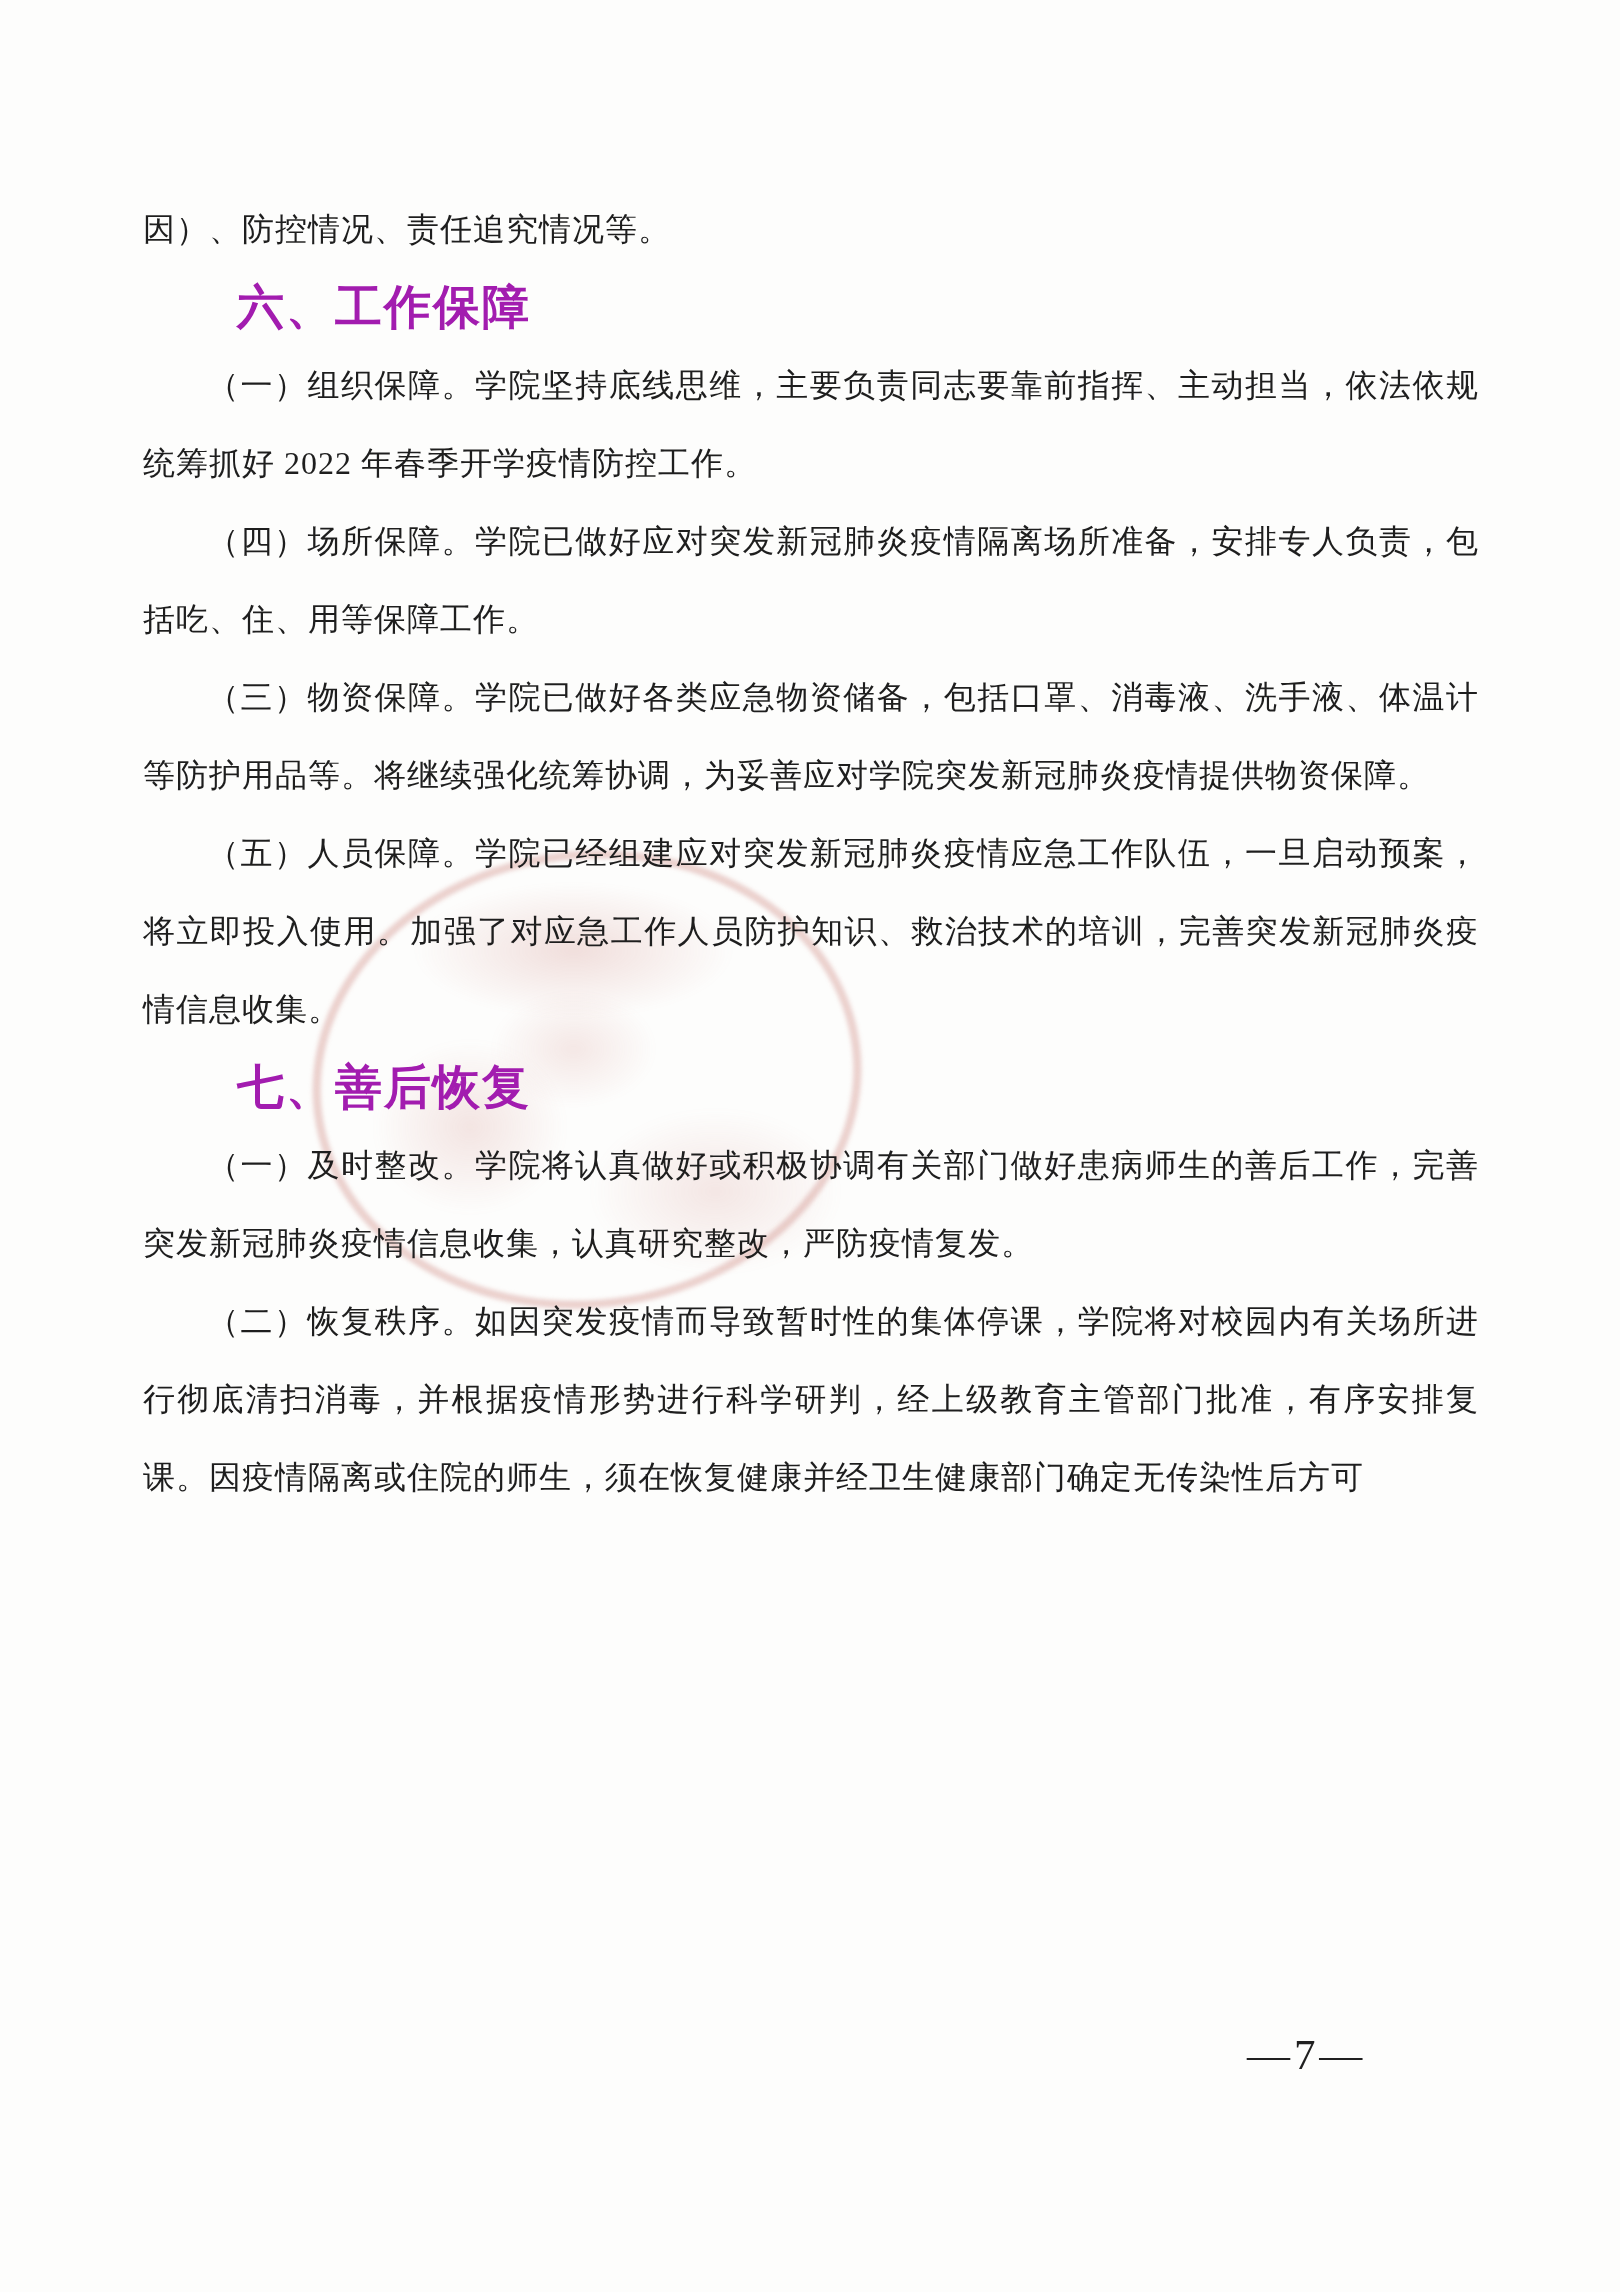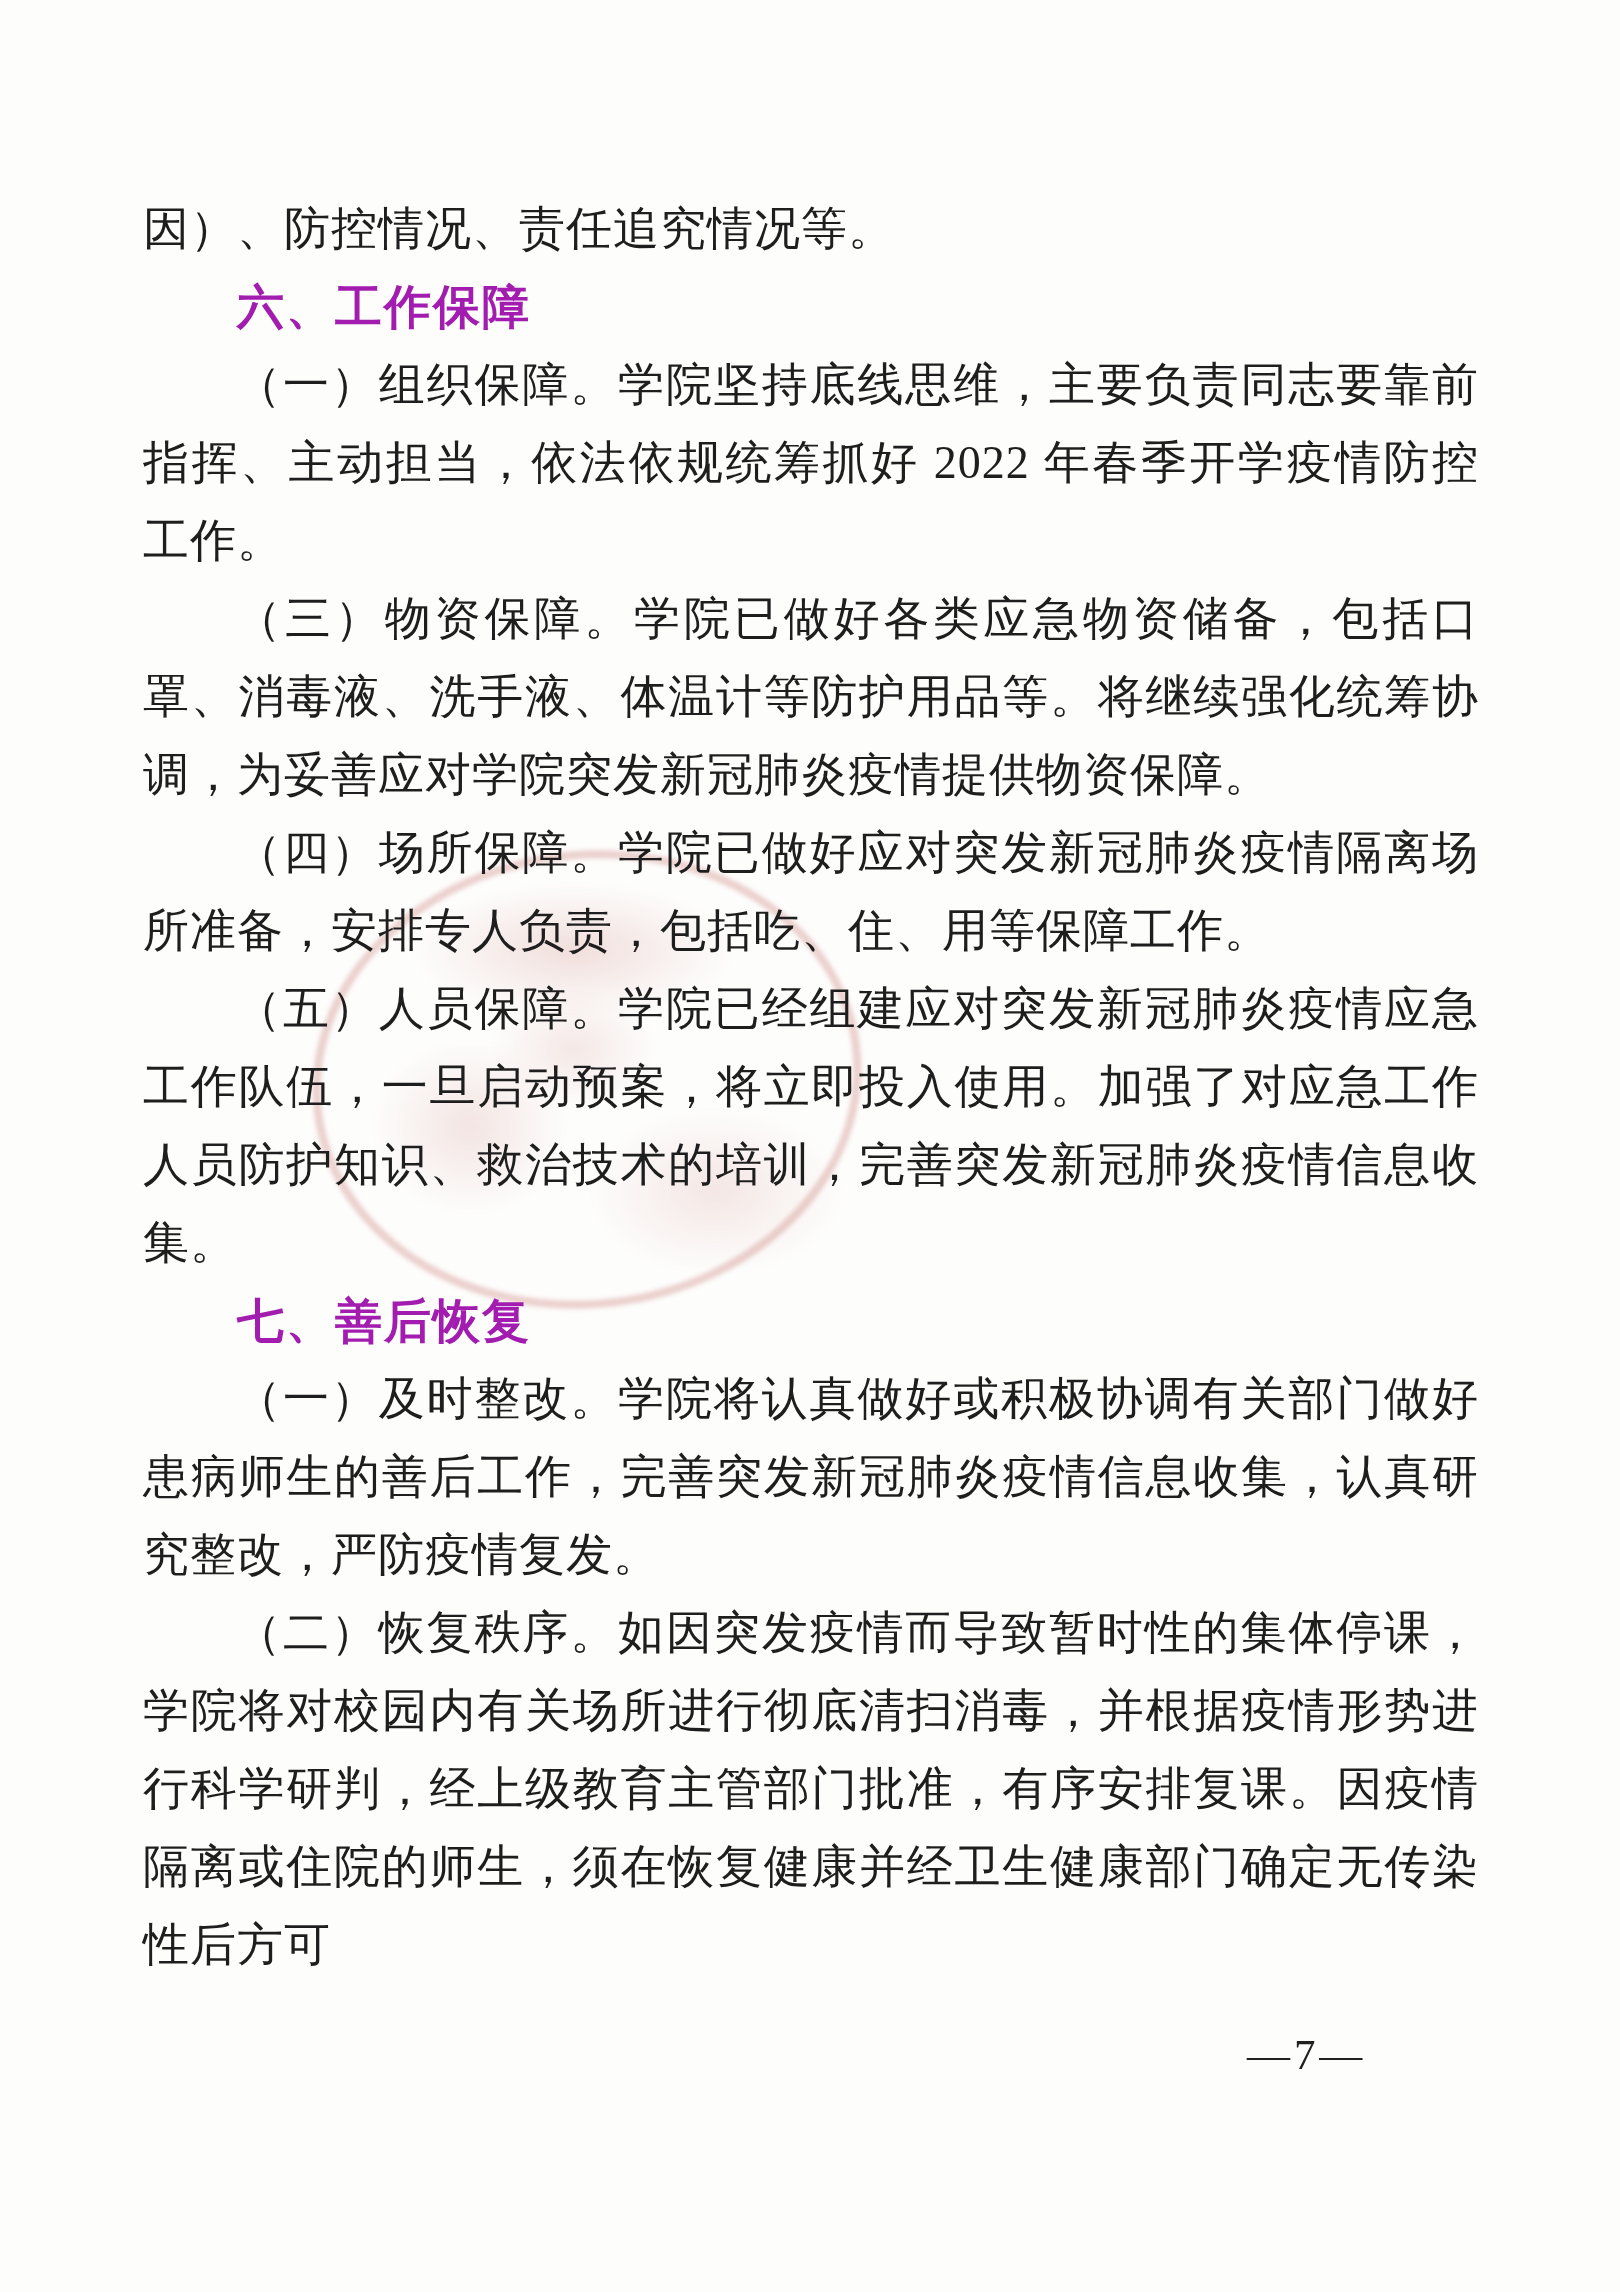--- a/index.html
+++ b/index.html
@@ -18,21 +18,21 @@
     color: #1e1e1e;
   }
   .content {
     position: absolute;
     left: 143px;
     top: 190px;
     width: 1336px;
   }
   .para {
     margin: 0;
-    font-size: 46px;
+    font-size: 32px;
     line-height: 78px;
     letter-spacing: 1px;
     text-align: justify;
     text-indent: 2em;
     color: #1e1e1e;
     text-justify: inter-ideograph;
   }
   .para.no-indent {
     text-indent: 0;
   }
@@ -103,22 +103,22 @@
   <div class="seal"></div>
   <div class="seal-blob b1"></div>
   <div class="seal-blob b2"></div>
   <div class="seal-blob b3"></div>
   <div class="seal-blob b4"></div>
 
   <div class="content">
     <p class="para no-indent">因）、防控情况、责任追究情况等。</p>
     <h2 class="heading">六、工作保障</h2>
     <p class="para">（一）组织保障。学院坚持底线思维，主要负责同志要靠前指挥、主动担当，依法依规统筹抓好 2022 年春季开学疫情防控工作。</p>
+    <p class="para">（四）场所保障。学院已做好应对突发新冠肺炎疫情隔离场所准备，安排专人负责，包括吃、住、用等保障工作。</p>
     <p class="para">（三）物资保障。学院已做好各类应急物资储备，包括口罩、消毒液、洗手液、体温计等防护用品等。将继续强化统筹协调，为妥善应对学院突发新冠肺炎疫情提供物资保障。</p>
-    <p class="para">（四）场所保障。学院已做好应对突发新冠肺炎疫情隔离场所准备，安排专人负责，包括吃、住、用等保障工作。</p>
     <p class="para">（五）人员保障。学院已经组建应对突发新冠肺炎疫情应急工作队伍，一旦启动预案，将立即投入使用。加强了对应急工作人员防护知识、救治技术的培训，完善突发新冠肺炎疫情信息收集。</p>
     <h2 class="heading">七、善后恢复</h2>
     <p class="para">（一）及时整改。学院将认真做好或积极协调有关部门做好患病师生的善后工作，完善突发新冠肺炎疫情信息收集，认真研究整改，严防疫情复发。</p>
     <p class="para">（二）恢复秩序。如因突发疫情而导致暂时性的集体停课，学院将对校园内有关场所进行彻底清扫消毒，并根据疫情形势进行科学研判，经上级教育主管部门批准，有序安排复课。因疫情隔离或住院的师生，须在恢复健康并经卫生健康部门确定无传染性后方可</p>
   </div>
 
   <div class="page-number">—7—</div>
 
 </div>
 

